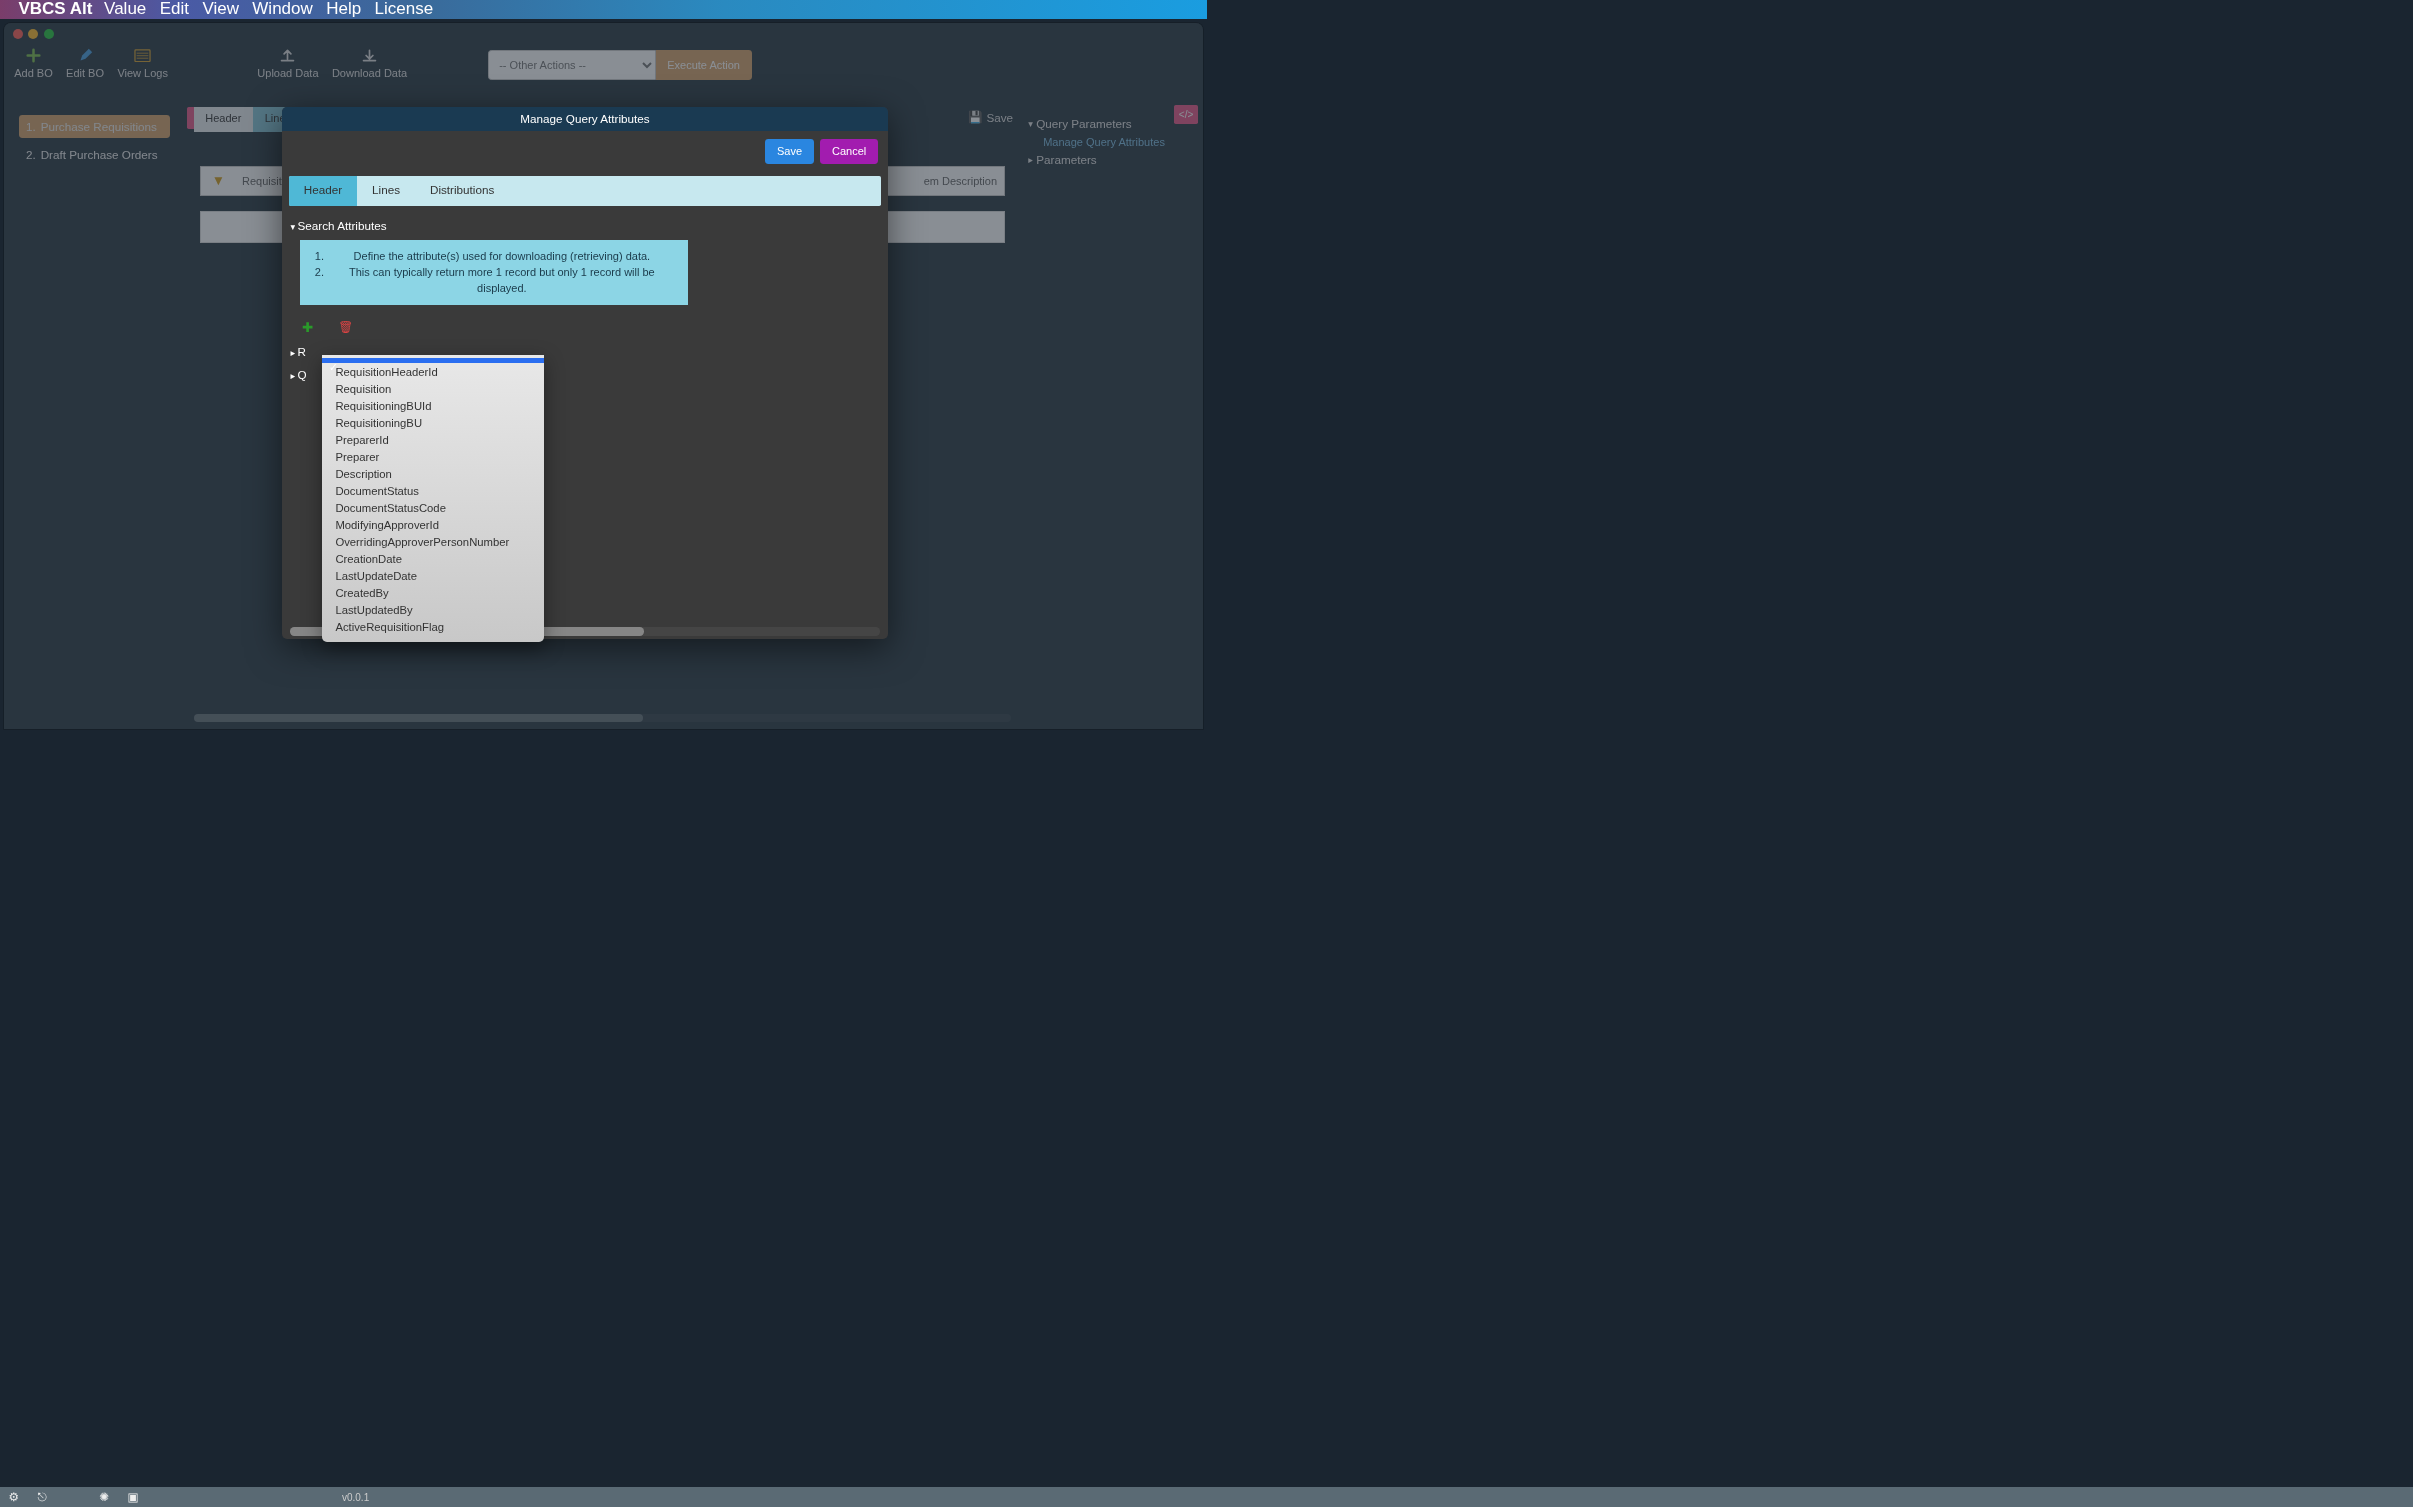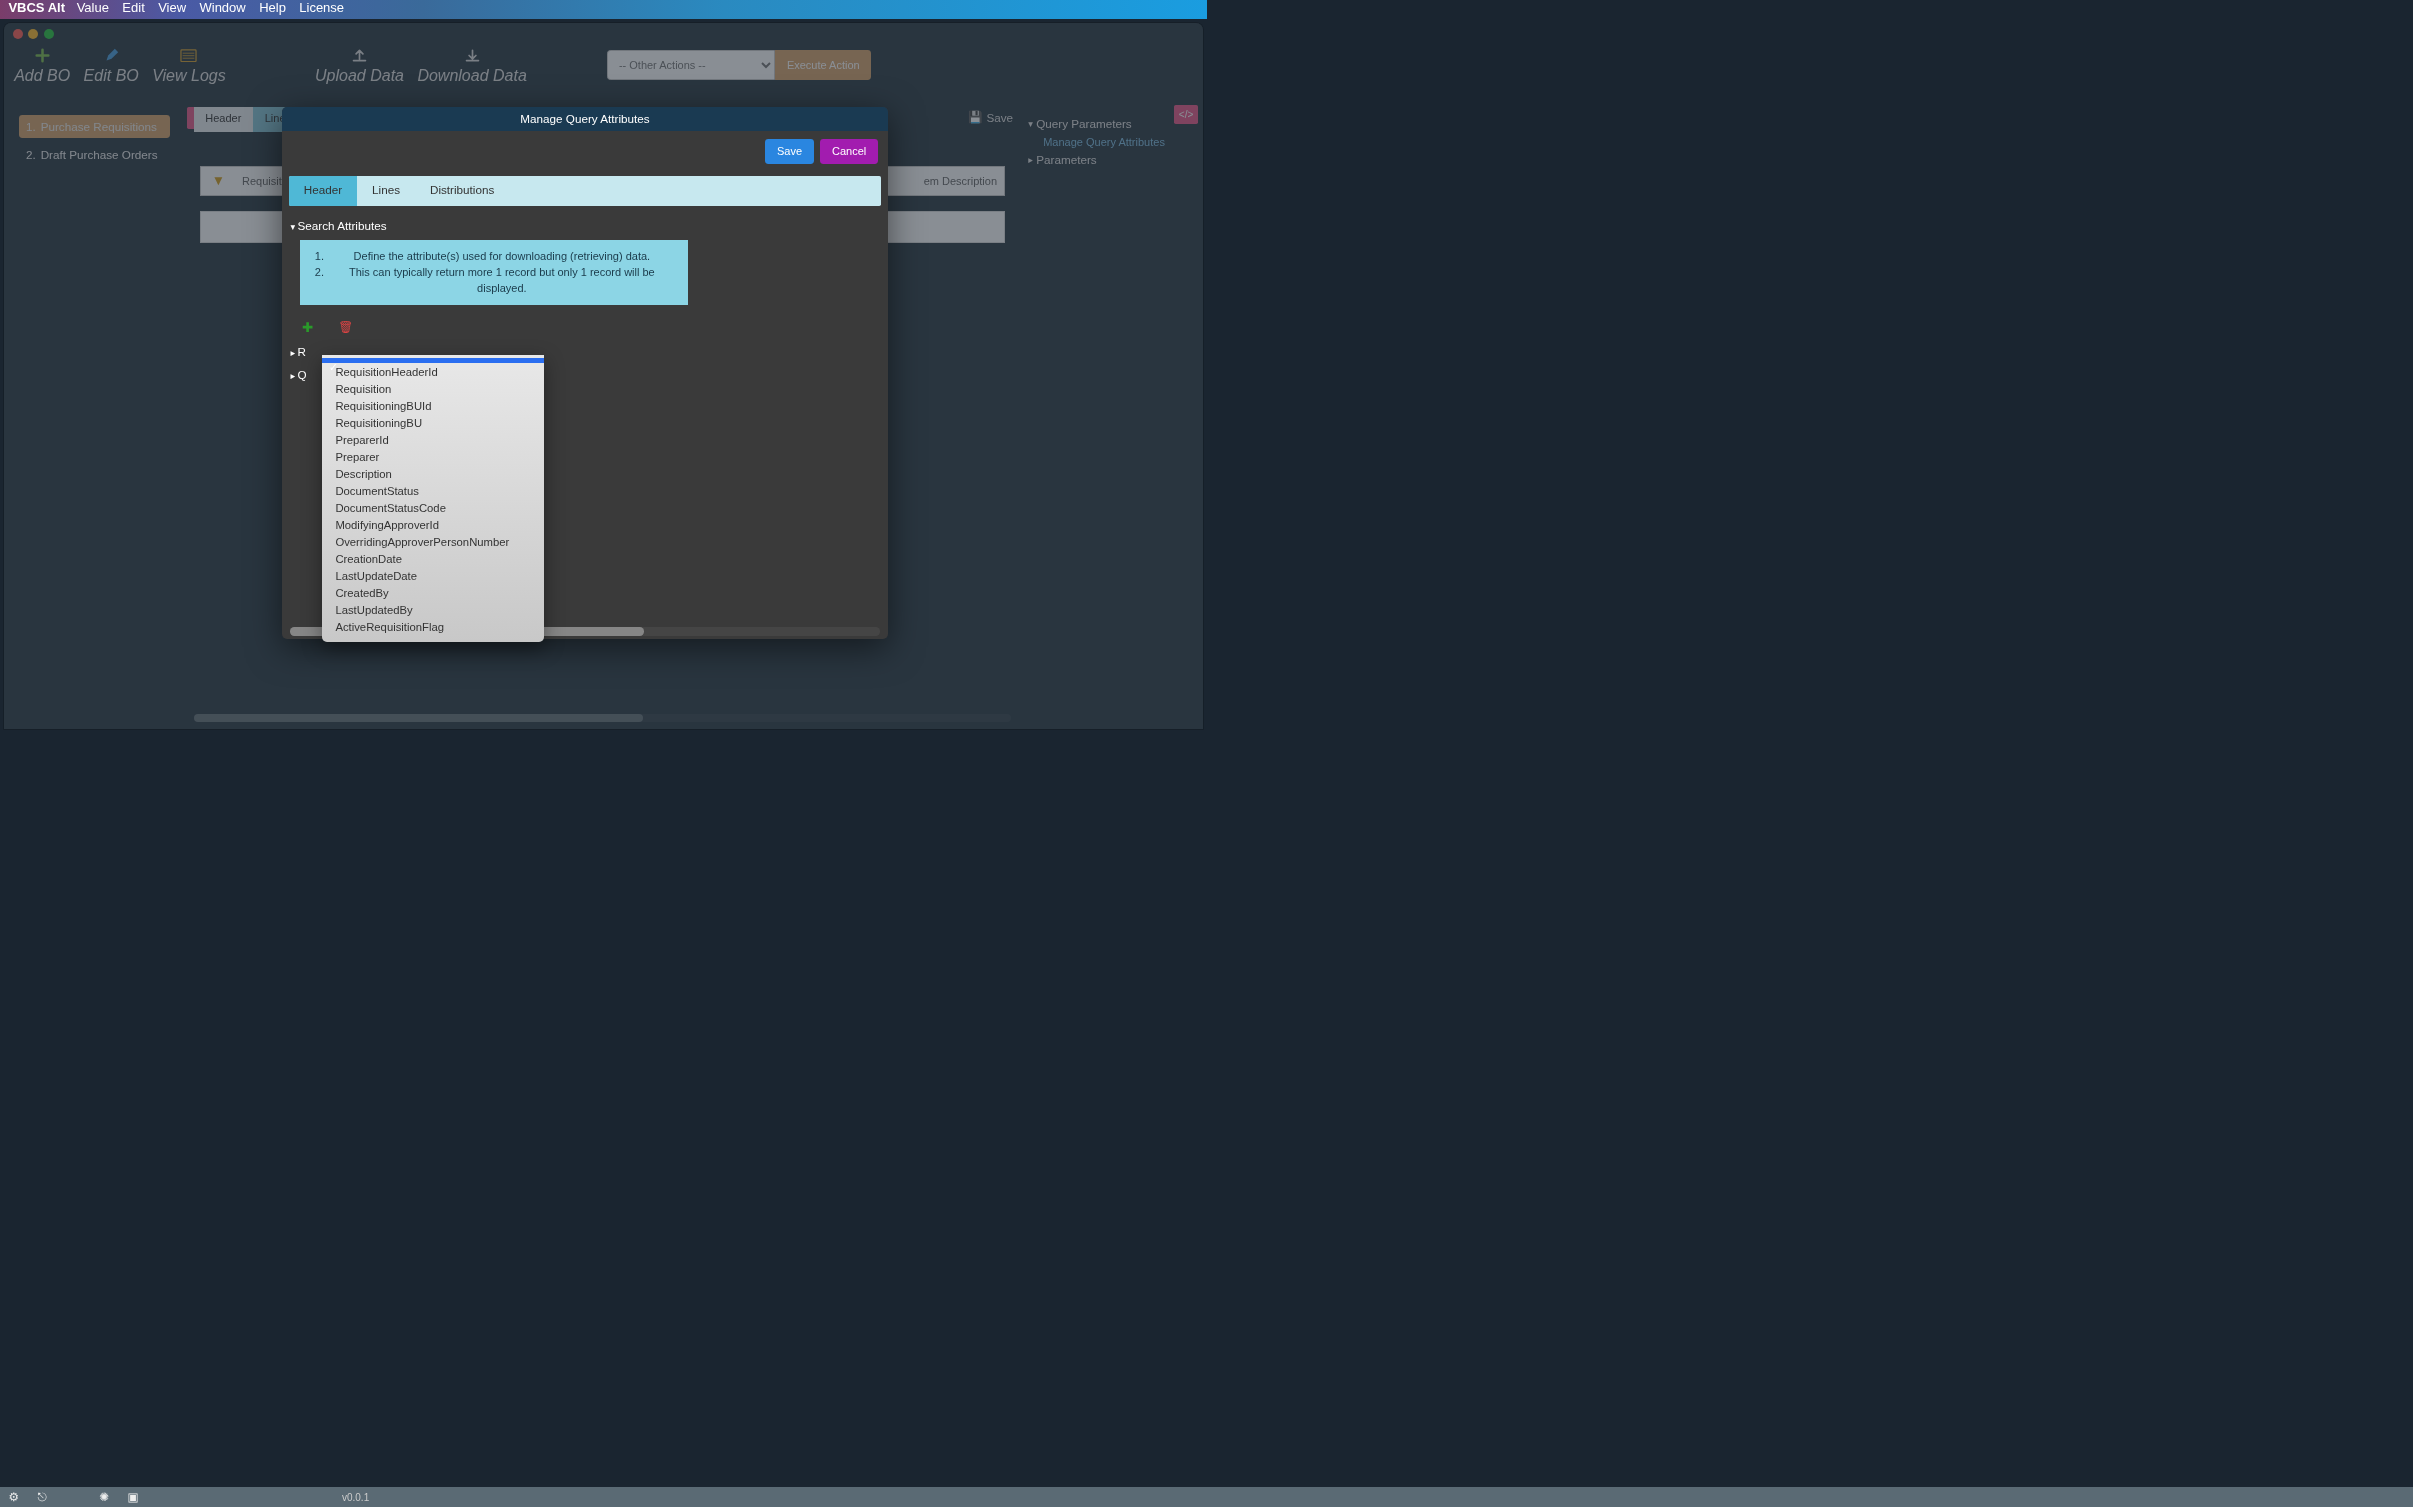--- a/index.html
+++ b/index.html
@@ -1,37 +1,37 @@
 <!DOCTYPE html>
 <html style="font-size:13.4px"><head>
 <meta charset="utf-8">
 <style>
 * { margin: 0; padding: 0; box-sizing: border-box; font-family: -apple-system, BlinkMacSystemFont, "Segoe UI", Helvetica, Arial, sans-serif; }
 body { background: #1a2530; width: 1207px; height: 754px; overflow: hidden; position: relative; }
 
 
-.menubar { height: 18.5px; background: linear-gradient(90deg, #7a3d6a 0%, #4a5aa5 15%, #3a6a9a 35%, #2a8ac0 60%, #1a9de0 100%); display: flex; color: #fff; font-size: 13px; padding: 0 0; }
+.menubar { height: 18.5px; background: linear-gradient(90deg, #7a3d6a 0%, #4a5aa5 15%, #3a6a9a 35%, #2a8ac0 60%, #1a9de0 100%); display: flex; align-items: center; color: #fff; font-size: 17px; padding: 0 10px; }
 .menubar .apple { font-size: 11.7px; margin-right: 8.4px; }
 .menubar .app-name { font-weight: 600; margin-right: 11.7px; }
 .menubar .menu-item { margin-right: 13.4px; cursor: default; }
 
 
 .window { position: absolute; top: 22.7px; left: 4.2px; right: 4.2px; bottom: 25px; background: #2b3a44; border-radius: 6.7px 6.7px 0 0; overflow: hidden; box-shadow: 0 0 0 0.8px rgba(0,0,0,0.2); }
 .traffic-lights { position: absolute; top: 6.7px; left: 8.4px; display: flex; gap: 5.9px; }
 .tl { width: 10px; height: 10px; border-radius: 50%; }
 .tl.r { background: #ff5f57; } .tl.y { background: #febc2e; } .tl.g { background: #28c840; }
 
 
 .overlay { position: absolute; inset: 0; background: rgba(40,50,60,0.55); pointer-events: none; }
 
 
 .win-toolbar { height: 46px; margin-top: 23.5px; display: flex; align-items: flex-start; color: #ddd; font-size: 10px; padding: 0 10px; }
 .tb-btn { display: flex; flex-direction: column; align-items: center; margin-right: 13.4px; cursor: pointer; }
 .tb-ico { width: 18.5px; height: 18.5px; display:flex; align-items:center; justify-content:center; margin-bottom: 2.5px; }
-.tb-text { font-size: 16px; color: #e0e0e0; font-style: italic; }
+.tb-text { font-size: 11px; color: #e0e0e0; }
 .tb-gap1 { width: 76px; }
 .other-actions { margin-left: auto; margin-right: 0; display:flex; align-items:center; height: 30px; margin-top: 3.4px;}
 .other-actions select { height: 30px; width: 168px; background: #fff; border: 0.8px solid #ccc; border-radius: 3.4px 0 0 3.4px; font-size: 11px; color:#777; padding:0 6.7px;}
 .exec-btn { height: 30px; padding: 0 11.7px; background: #d7a56e; color:#fff; border:none; font-size:11px; border-radius: 0 3.4px 3.4px 0;}
 .tb-right-fill { flex:1;}
 
 
 .content { position: absolute; top: 84px; left: 0; right: 0; bottom: 0; display: flex; }
 
 

